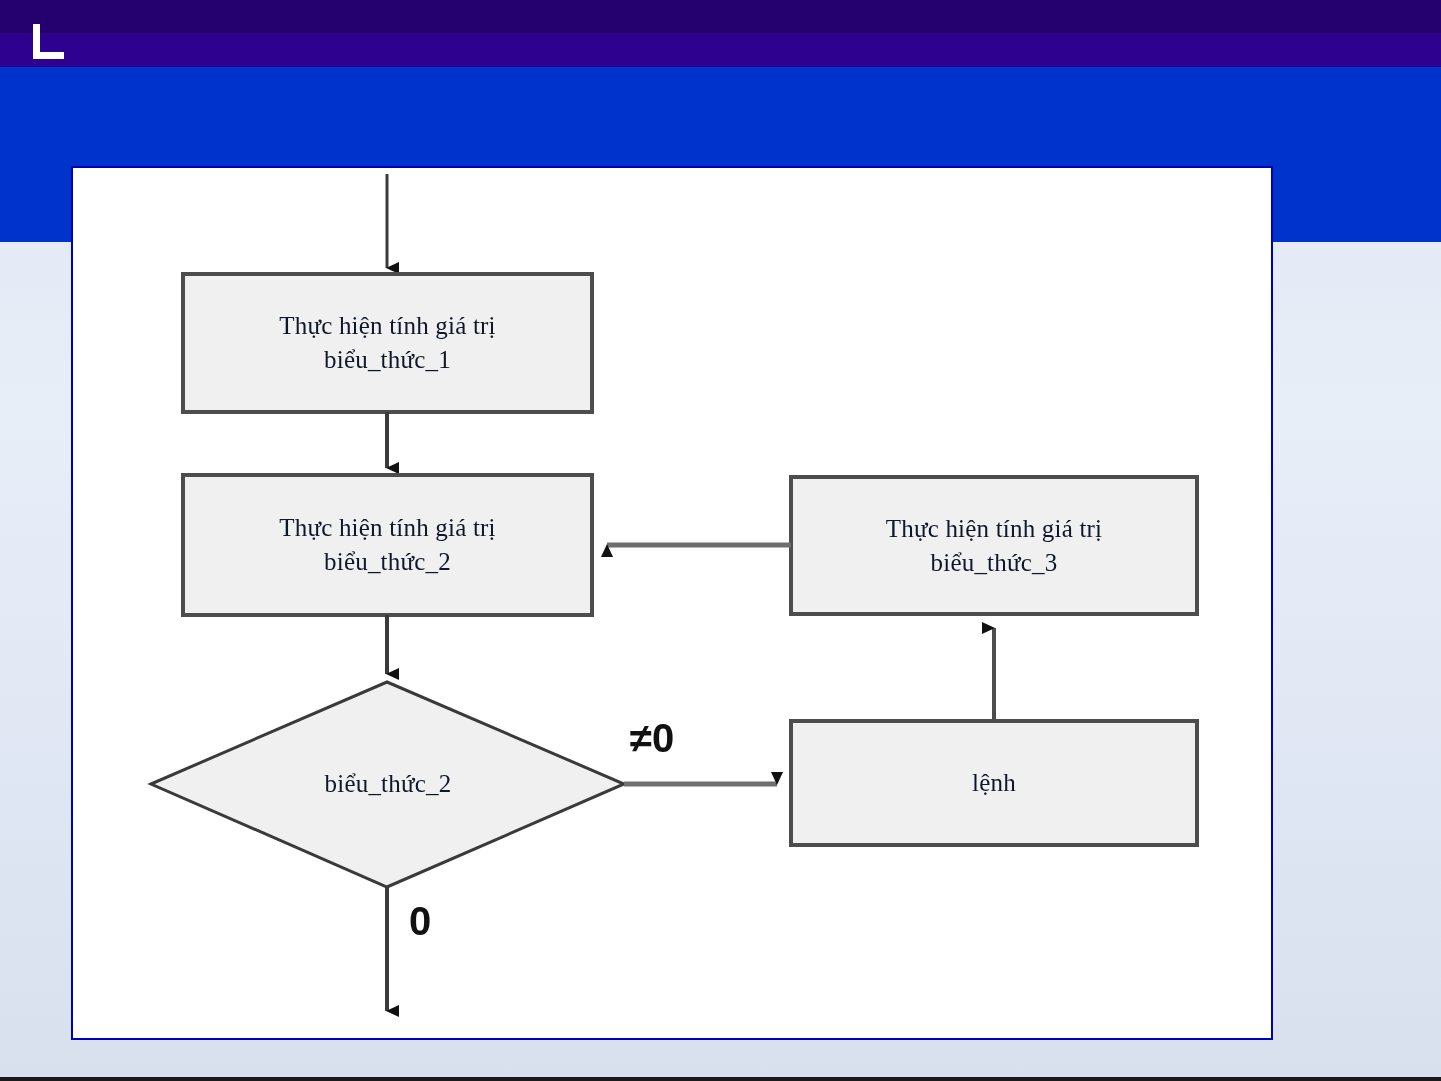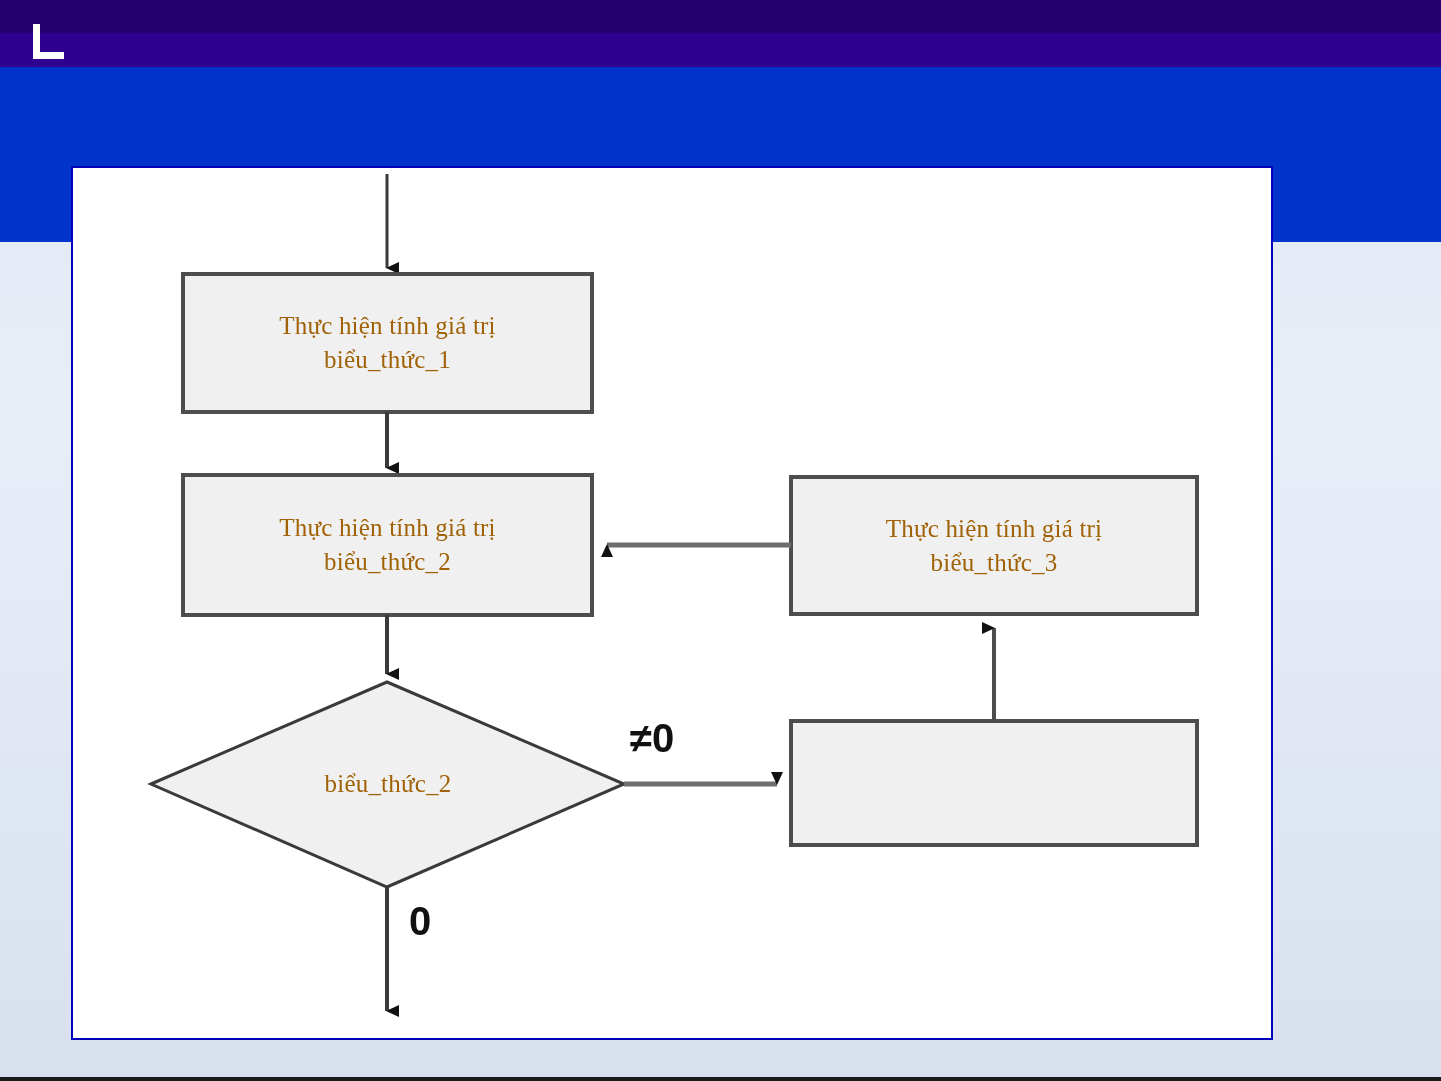--- a/index.html
+++ b/index.html
@@ -66,21 +66,21 @@
     display: block;
   }
 
   
   .node-label {
     position: absolute;
     display: flex;
     align-items: center;
     justify-content: center;
     text-align: center;
-    color: #a16207;
+    color: #0f172a;
     font-family: "Liberation Serif", "DejaVu Serif", serif;
     font-size: 25px;
     line-height: 1.35;
     letter-spacing: 0.2px;
     pointer-events: none;
   }
   .edge-label {
     position: absolute;
     color: #111111;
     font-family: "Liberation Sans", "DejaVu Sans", sans-serif;
@@ -161,20 +161,23 @@
       <div>
         <span>Thực hiện tính giá trị</span><br>
         <span>biểu_thức_3</span>
       </div>
     </div>
 
     <div class="node-label" style="left:150px; top:570px; width:330px; height:92px;">
       <span>biểu_thức_2</span>
     </div>
 
+    <div class="node-label" style="left:718px; top:553px; width:406px; height:124px;">
+      <span>lệnh</span>
+    </div>
 
     <div class="edge-label" style="left:557px; top:550px;">
       <span>≠0</span>
     </div>
 
     <div class="edge-label" style="left:336px; top:733px;">
       <span>0</span>
     </div>
 
   </div>

